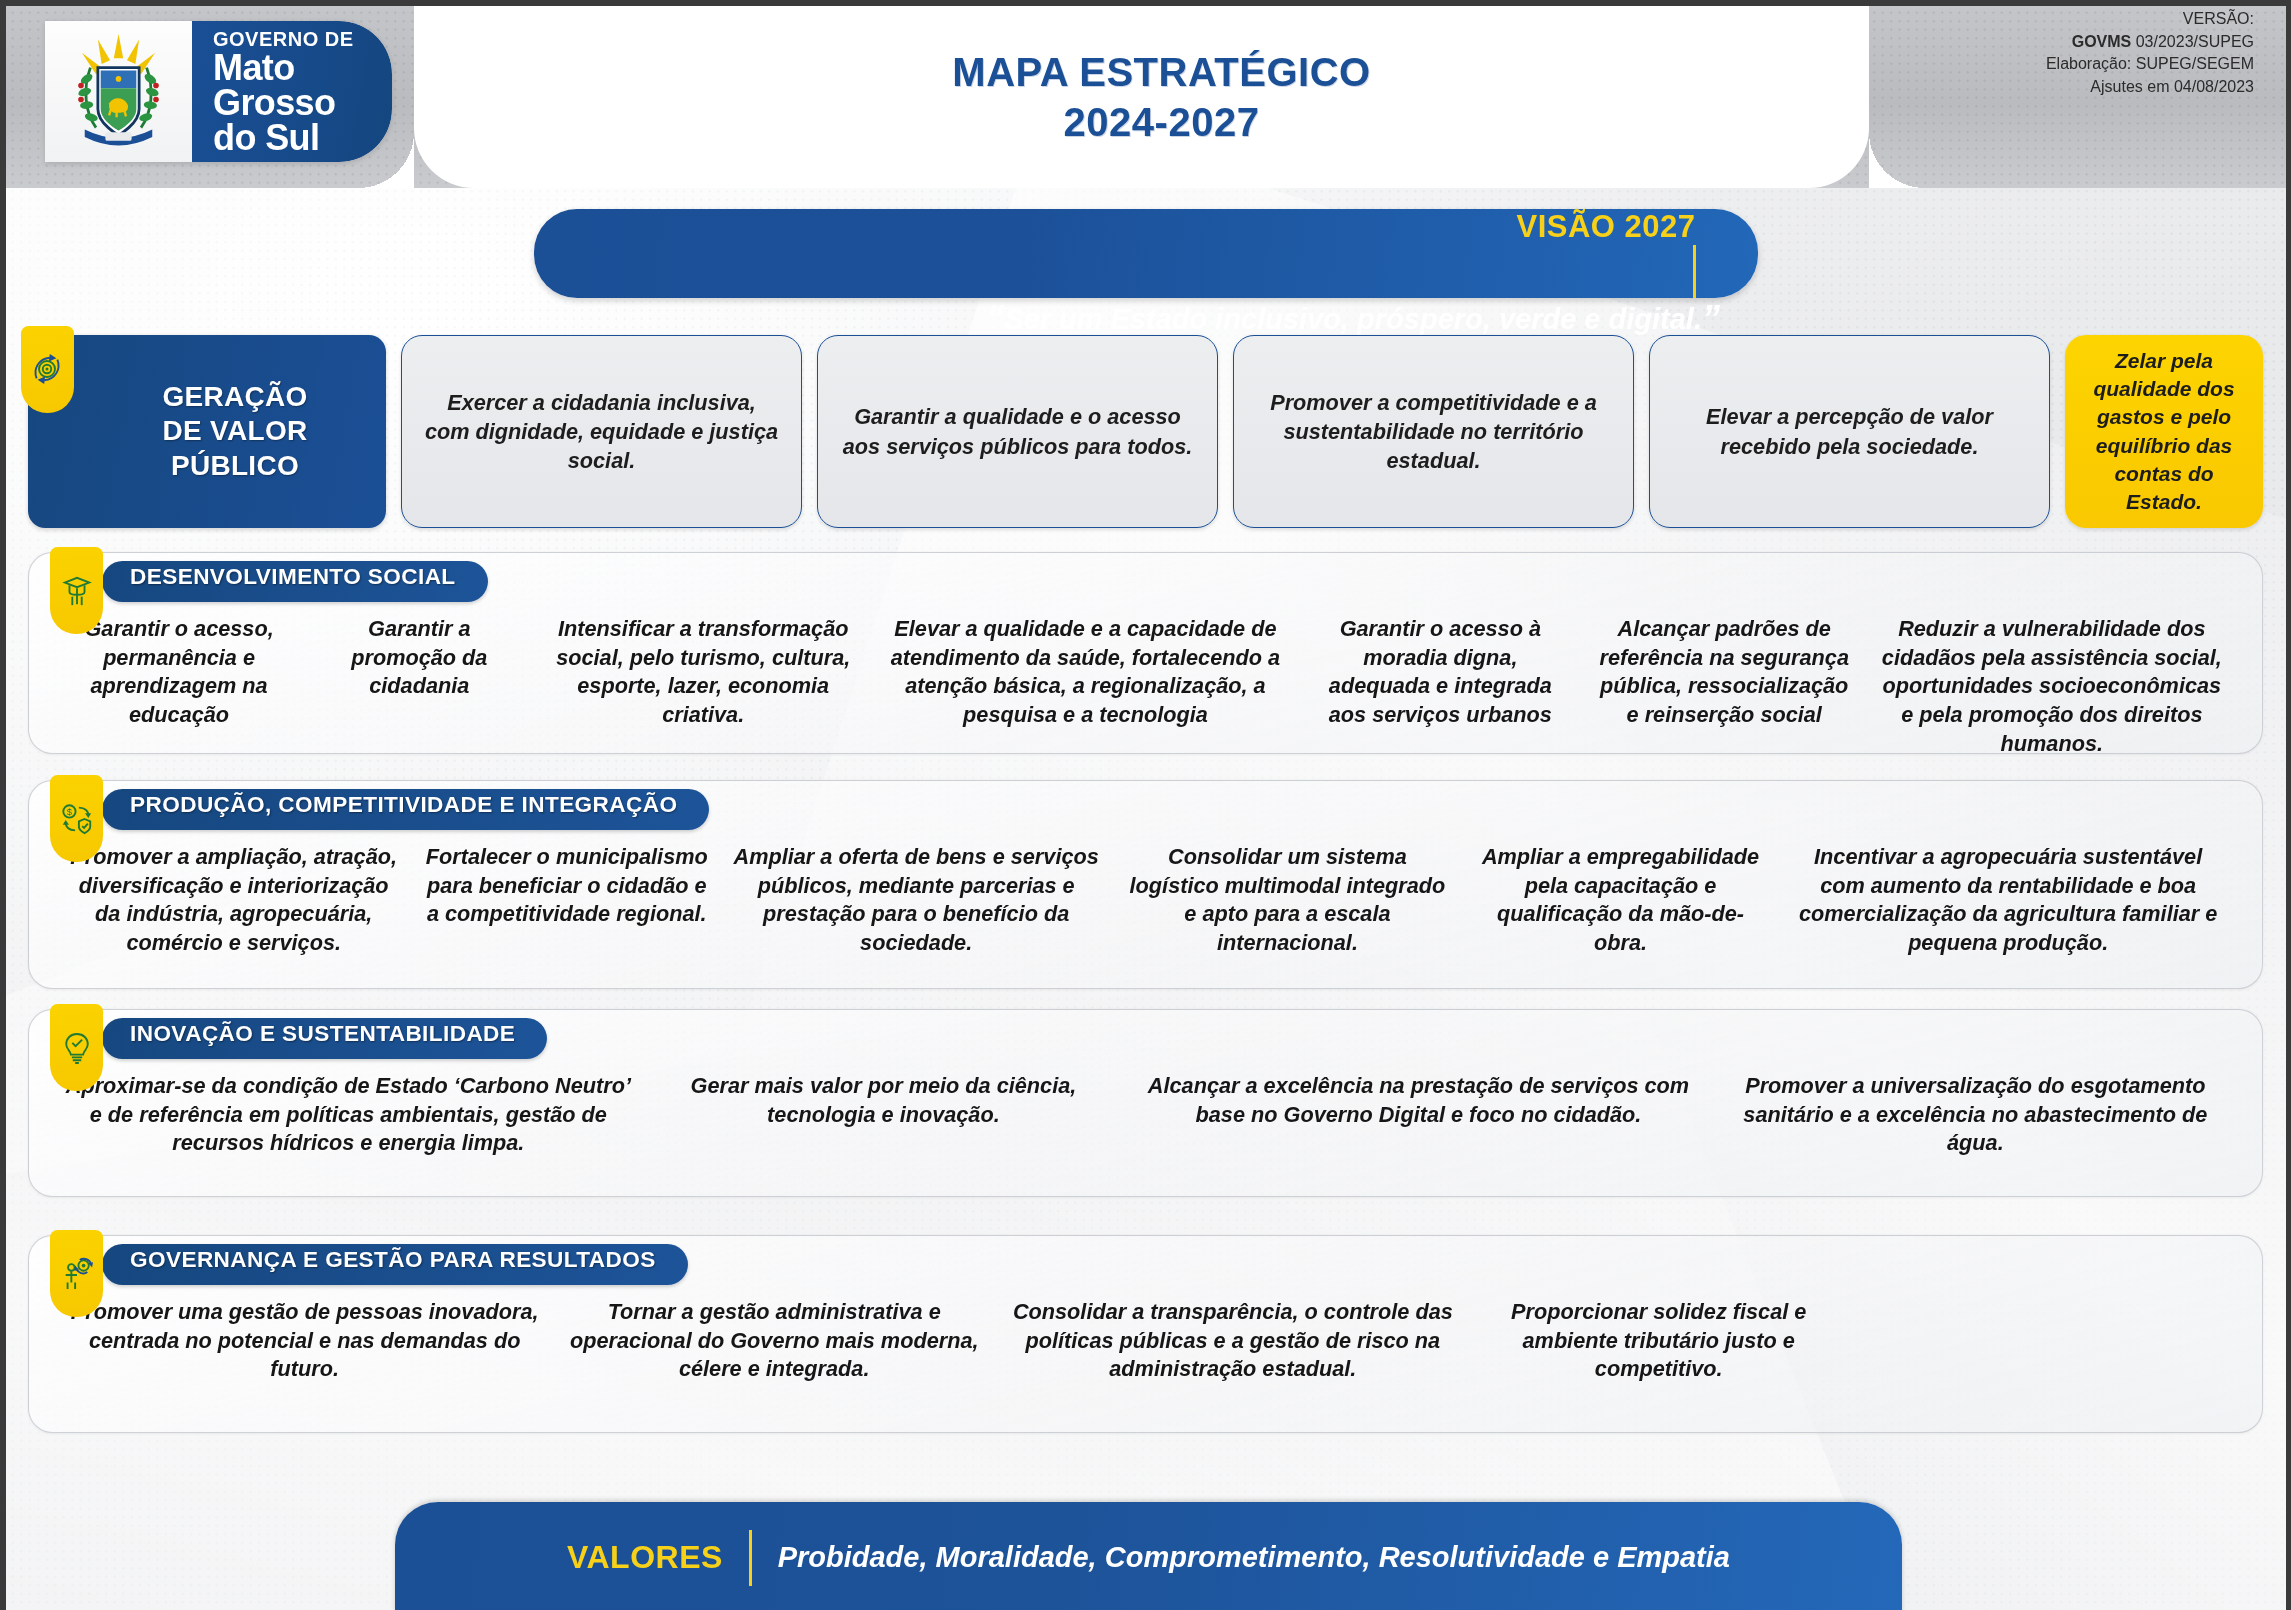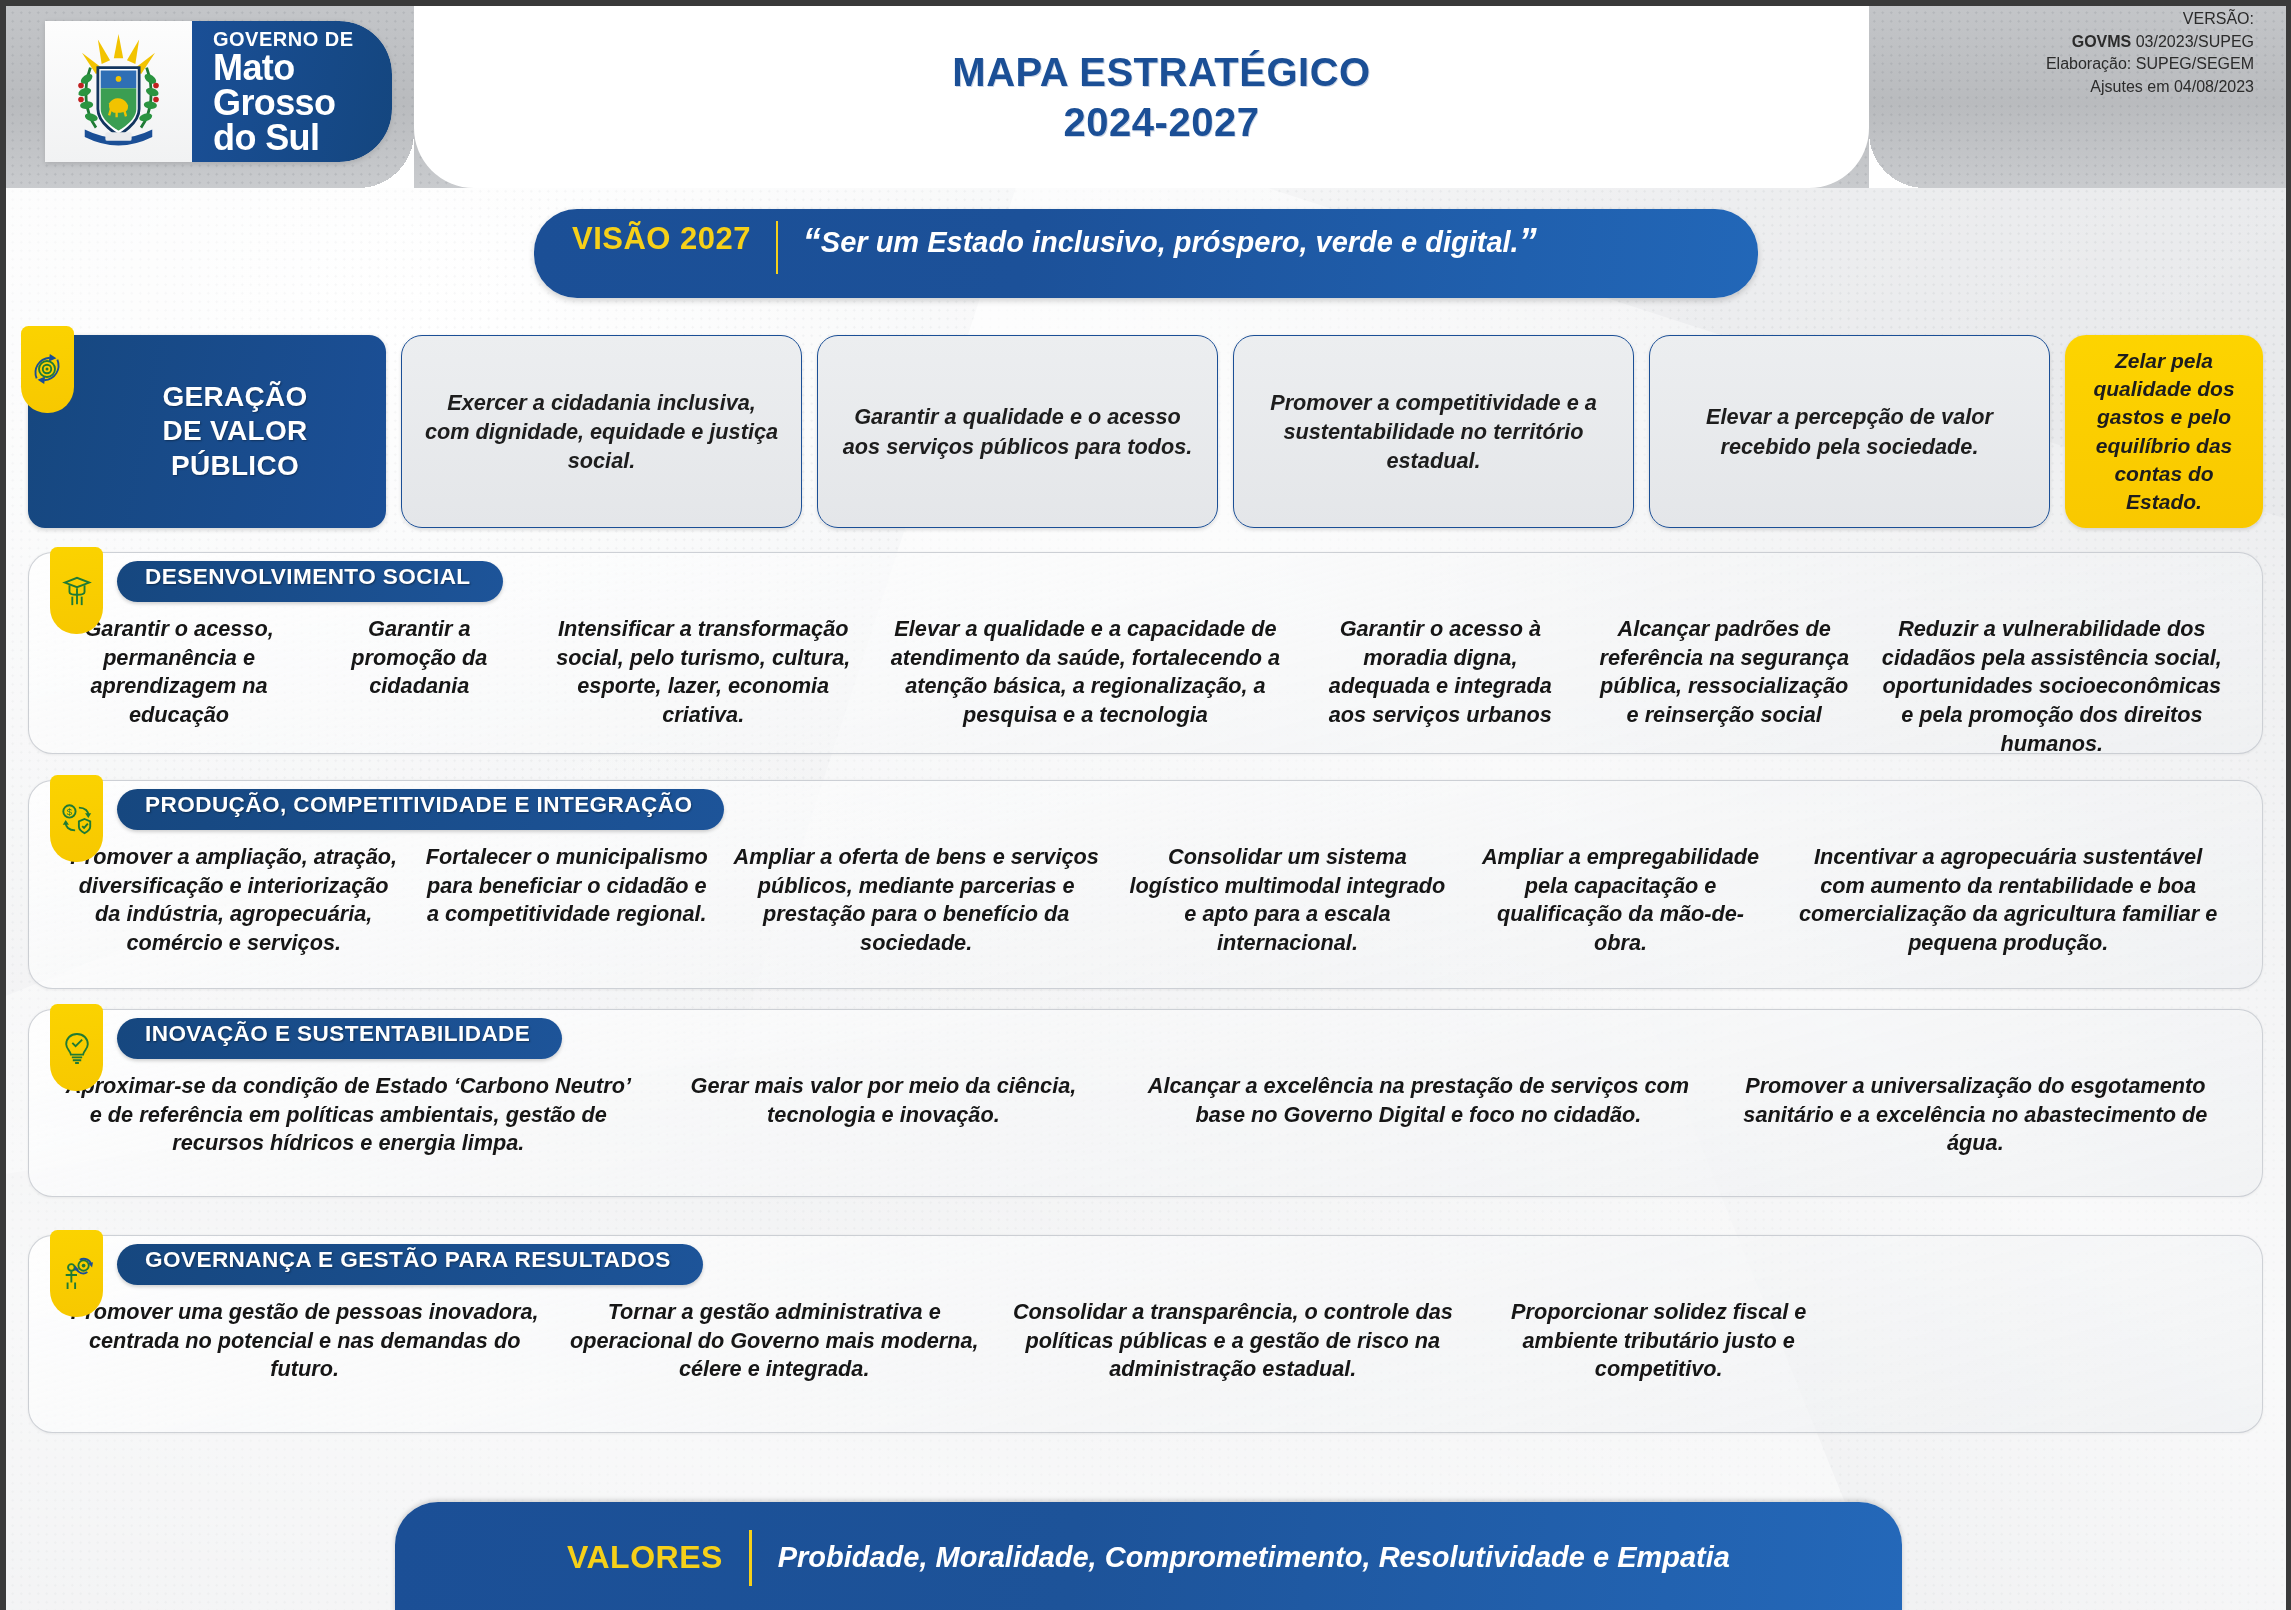--- a/index.html
+++ b/index.html
@@ -150,23 +150,24 @@
   }
 
   
   .vision {
     position: absolute;
     left: 534px; top: 209px;
     width: 1224px; height: 89px;
     background: linear-gradient(96deg, #1b4f96 0%, #1c5199 40%, #2267b8 100%);
     border-radius: 43px;
     display: flex;
-    align-items: flex-start;
-    padding: 12px 38px;
+    align-items: flex-end;
+    padding: 0 38px;
     box-shadow: 0 2.8px 6.6px rgba(0,0,0,.18);
+    flex-direction: column;
   }
   .vision-label {
     color: #f6d019;
     font-size: 31px;
     font-weight: bold;
     letter-spacing: 0.5px;
     padding-right: 24.5px;
     white-space: nowrap;
   }
   .vision-sep {
@@ -253,21 +254,21 @@
     left: 28px;
     width: 2235px;
     background: linear-gradient(165deg, rgba(255,255,255,.80) 0%, rgba(246,247,248,.55) 55%, rgba(238,240,242,.62) 100%);
     border: 0.9px solid rgba(190,194,200,.75);
     border-radius: 24.5px;
     box-shadow: 0 0.9px 2.8px rgba(0,0,0,.06);
     overflow: visible;
   }
   .persp-title {
     position: absolute;
-    left: 88px; top: 7.5px;
+    left: 73px; top: 7.5px;
     height: 41px;
     background: linear-gradient(100deg, #16477f 0%, #1d5499 100%);
     border-radius: 21px;
     color: #fff;
     font-size: 22.6px;
     font-weight: bold;
     letter-spacing: 0.4px;
     display: flex;
     align-items: center;
     padding: 0 32px 8px 28px;

